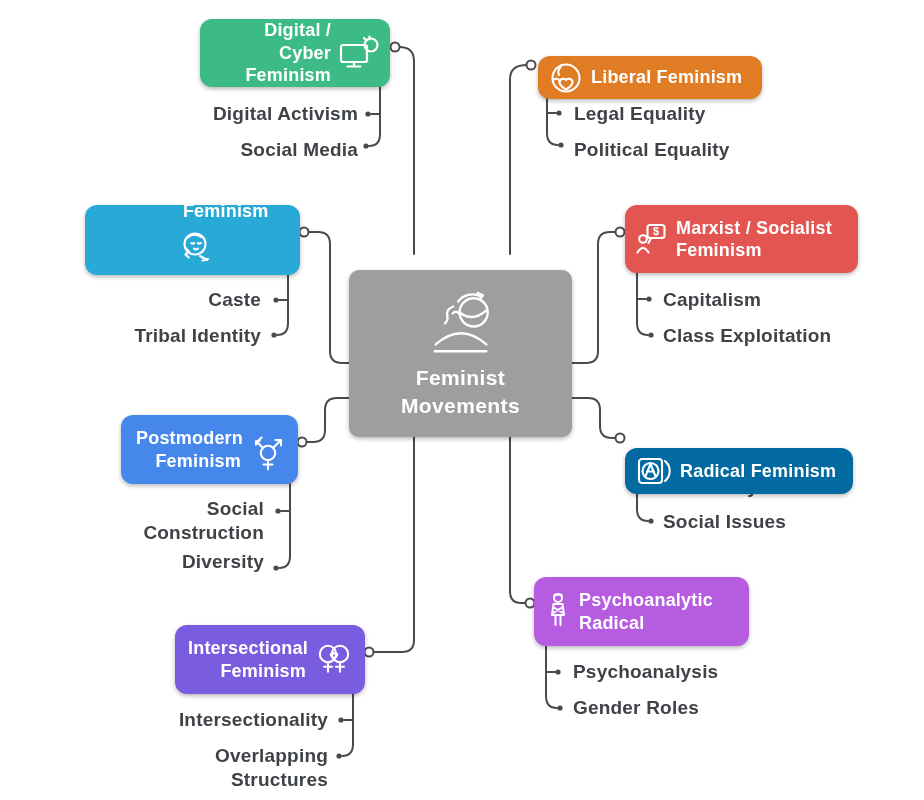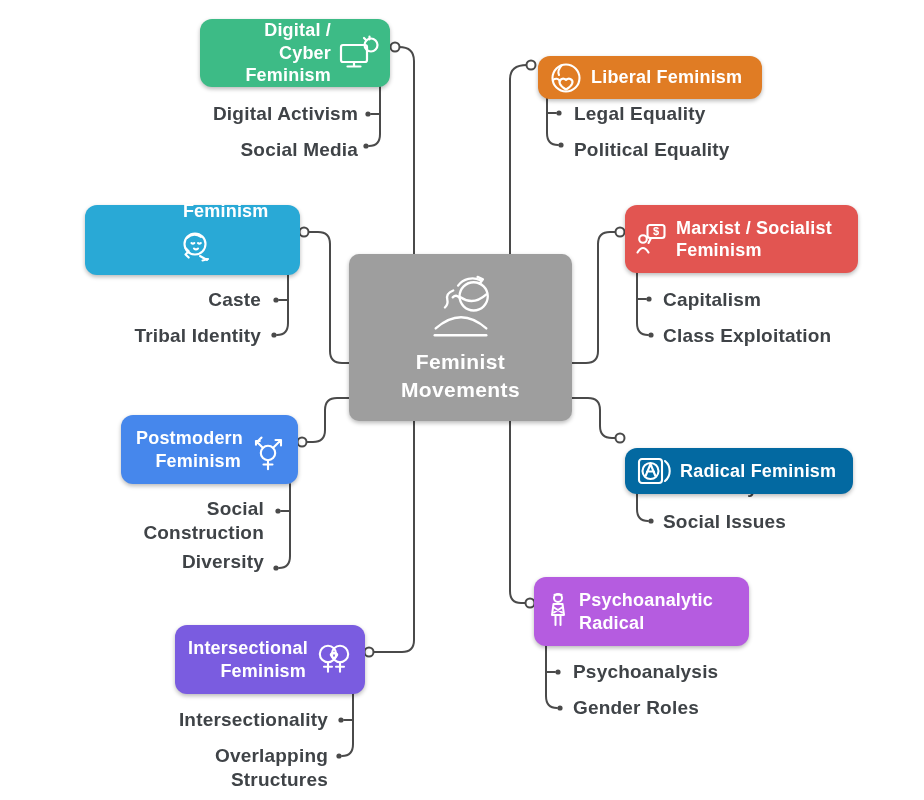--- a/index.html
+++ b/index.html
@@ -121,21 +121,21 @@
     <circle class="endpoint" cx="395" cy="47" r="4.5"></circle>
     <circle class="endpoint" cx="531" cy="65" r="4.5"></circle>
     <circle class="endpoint" cx="304" cy="232" r="4.5"></circle>
     <circle class="endpoint" cx="620" cy="232" r="4.5"></circle>
     <circle class="endpoint" cx="302" cy="442" r="4.5"></circle>
     <circle class="endpoint" cx="620" cy="438" r="4.5"></circle>
     <circle class="endpoint" cx="369" cy="652" r="4.5"></circle>
     <circle class="endpoint" cx="530" cy="603" r="4.5"></circle>
   </svg>
 
-  <div class="node" id="node-center" style="background-color: rgb(158, 158, 158);">
+  <div class="node" id="node-center" style="background-color: rgb(158, 158, 158); margin-top: 16px;">
     <span class="icon">
       <svg width="78" height="74" viewBox="0 0 80 76" fill="none" stroke="#fff" stroke-width="2.4" stroke-linecap="round" stroke-linejoin="round">
         <circle cx="53" cy="25" r="14.5"></circle>
         <path d="M39.5 26 q13 9 26.5 -3"></path>
         <path d="M37 14 a18.5 18.5 0 0 1 23 -5.5"></path>
         <path d="M57 5 l5.5 2.5 l-3.5 4.5"></path>
         <path d="M32 19 q-8 3 -6 10 q1 4 -2.5 7.5"></path>
         <path d="M31.5 26 q3.5 -3.5 7 .5"></path>
         <path d="M14 58 q26 -23 52 0"></path>
         <path d="M13 65 h53"></path>

